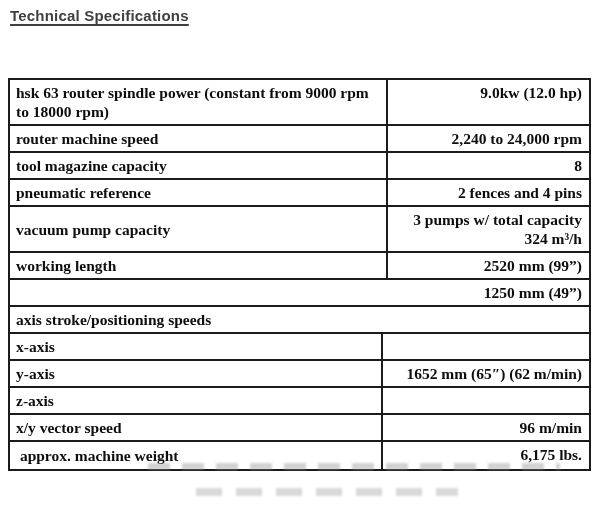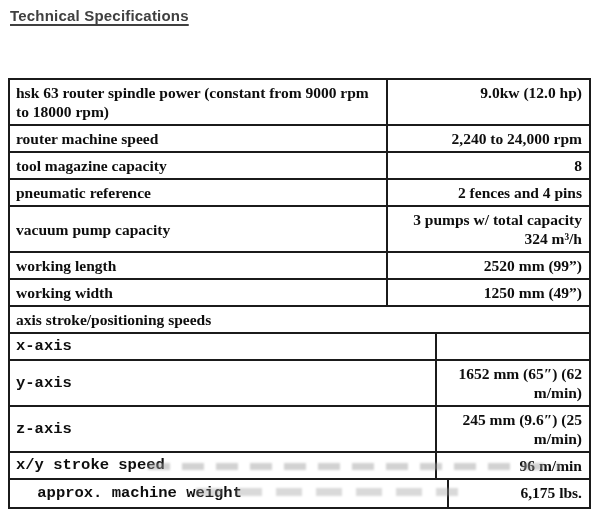--- a/index.html
+++ b/index.html
@@ -38,40 +38,39 @@
   }
   .spec-row {
     display: flex;
     align-items: flex-start;
     min-height: 27px;
     box-sizing: border-box;
     border-bottom: 2px solid #1b1b1b;
   }
   .spec-row:last-child {
     border-bottom: none;
-    padding-left: 12px;
   }
   .cell {
     box-sizing: border-box;
     font-weight: bold;
     font-size: 15.5px;
     line-height: 19px;
     color: #0e0e0e;
     padding: 3px 6px;
   }
   .cell-label {
     flex: 0 0 auto;
     align-self: stretch;
     display: flex;
     align-items: center;
     border-right: 2px solid #1b1b1b;
     white-space: pre-wrap;
   }
   .sec-a > .cell-label { width: 378px; }
-  .sec-b > .cell-label { width: 427px; font-family: Liberation Mono, monospace; }
+  .sec-b > .cell-label { width: 373px; }
   .full  > .cell-label { width: 100%; border-right: none; }
   .cell-value {
     flex: 1 1 auto;
     text-align: right;
     padding-right: 7px;
     white-space: pre-line;
   }
   
   .wm {
     position: absolute;
@@ -114,39 +113,37 @@
     <div class="spec-row sec-a">
       <div class="cell cell-label">vacuum pump capacity</div>
       <div class="cell cell-value">3 pumps w/ total capacity
 324 m³/h</div>
     </div>
     <div class="spec-row sec-a">
       <div class="cell cell-label">working length</div>
       <div class="cell cell-value">2520 mm (99”)</div>
     </div>
     <div class="spec-row sec-a">
-      <div class="cell cell-label">working width</div>
       <div class="cell cell-value">1250 mm (49”)</div>
     </div>
     <div class="spec-row full">
       <div class="cell cell-label">axis stroke/positioning speeds</div>
     </div>
     <div class="spec-row sec-b">
       <div class="cell cell-label">x-axis</div>
     </div>
     <div class="spec-row sec-b">
       <div class="cell cell-label">y-axis</div>
       <div class="cell cell-value">1652 mm (65″) (62 m/min)</div>
     </div>
     <div class="spec-row sec-b">
       <div class="cell cell-label">z-axis</div>
-      <div class="cell cell-value">245 mm (9.6″) (25 m/min)</div>
     </div>
     <div class="spec-row sec-b">
-      <div class="cell cell-label">x/y stroke speed</div>
+      <div class="cell cell-label">x/y vector speed</div>
       <div class="cell cell-value">96 m/min</div>
     </div>
     <div class="spec-row sec-b">
       <div class="cell cell-label"> approx. machine weight</div>
       <div class="cell cell-value">6,175 lbs.</div>
     </div>
   </div>
 
 <div class="wm wm-1"></div>
 <div class="wm wm-2"></div>

